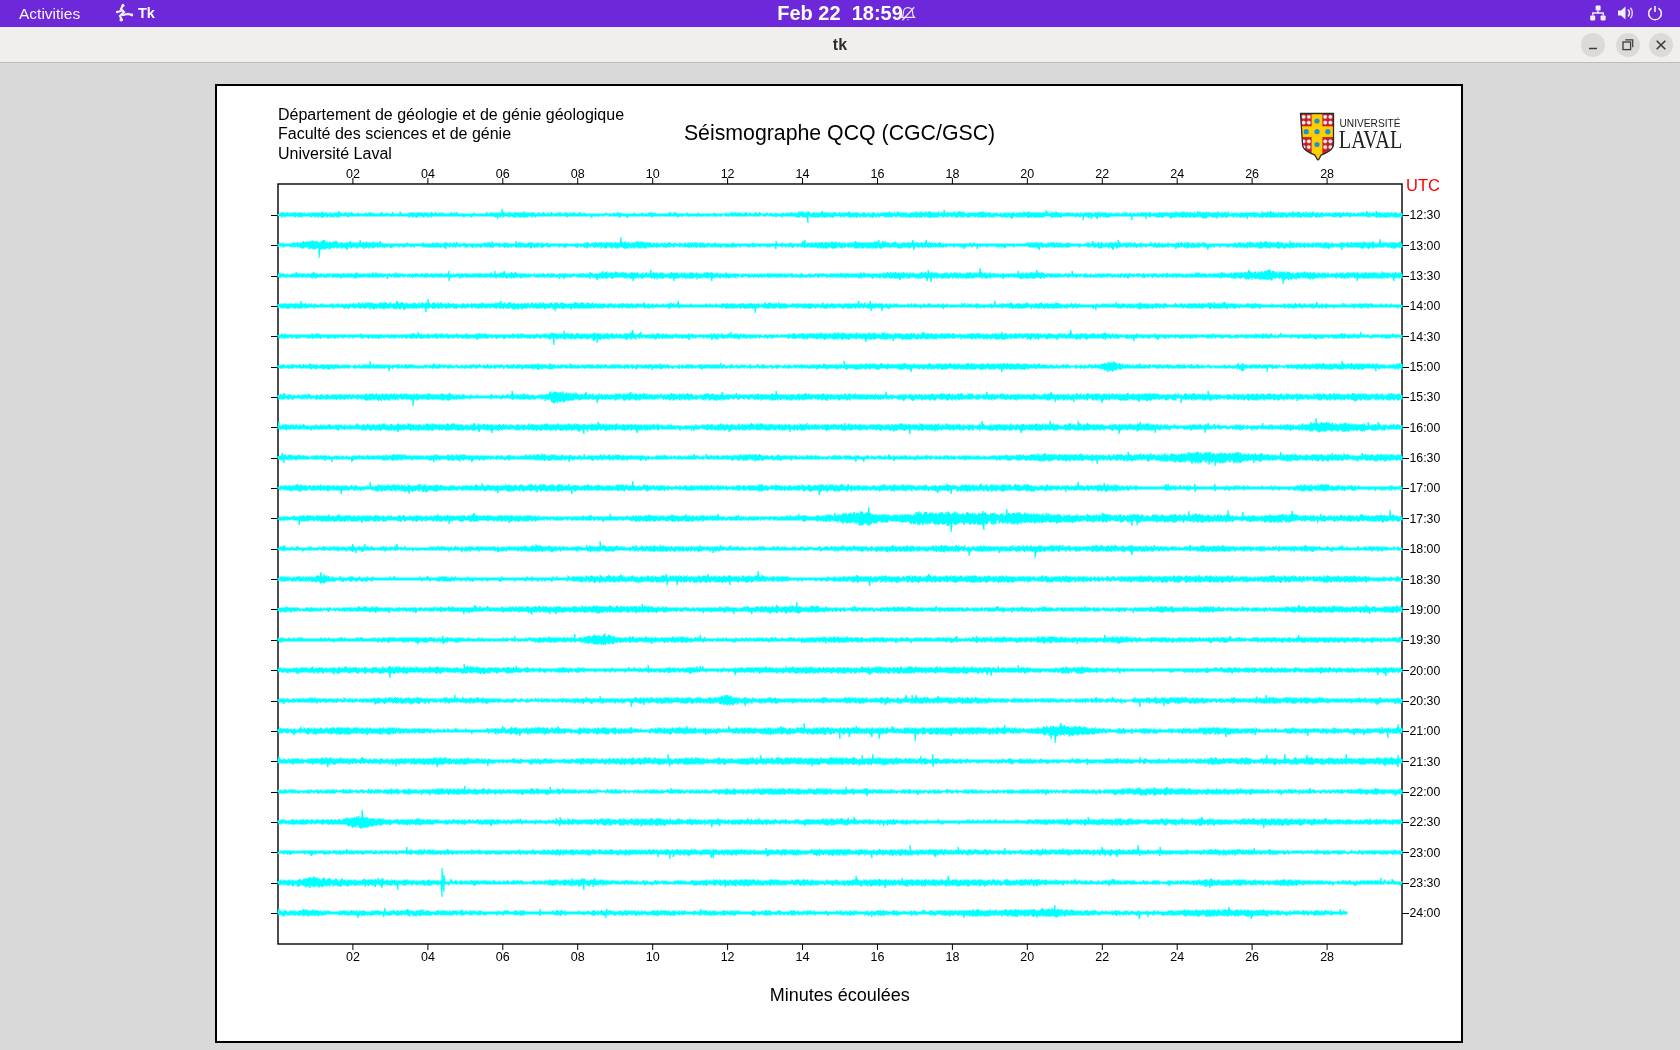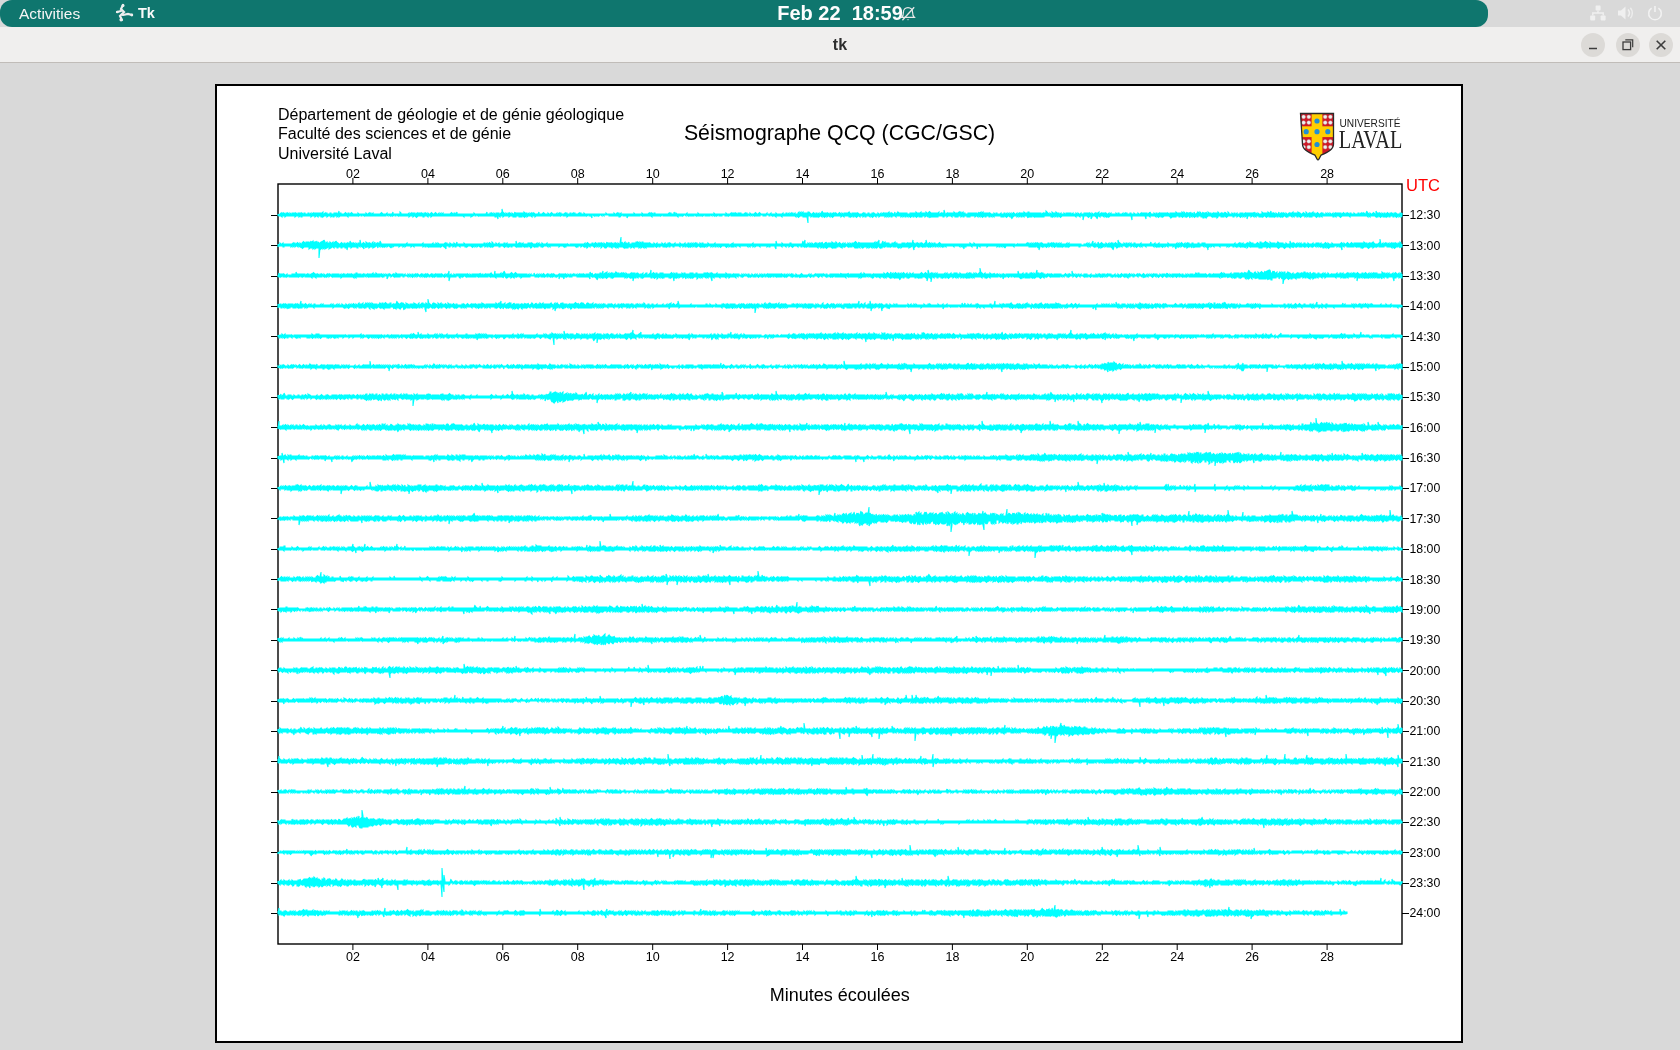--- a/index.html
+++ b/index.html
@@ -1,16 +1,16 @@
 <!DOCTYPE html>
 <html><head><meta charset="utf-8"><style>
 * { margin:0; padding:0; box-sizing:border-box; }
 html,body { width:1680px; height:1050px; background:#d9d9d9; overflow:hidden;
   font-family:"Liberation Sans", sans-serif; }
-#topbar { position:absolute; left:0; top:0; width:1488px; height:27px; background:#0f766e; color:#fff;border-radius:12px; }
+#topbar { position:absolute; left:0; top:0; width:1680px; height:27px; background:#6d28d9; color:#fff; }
 #titlebar { position:absolute; left:0; top:27px; width:1680px; height:36px; background:#f0efee;
   border-bottom:1px solid #c0bcb8; }
 #titlebar .t { position:absolute; left:0; top:0; width:100%; text-align:center; line-height:35px;
   font-weight:700; font-size:16px; letter-spacing:0.2px; color:#2e2e2e; }
 .wbtn { position:absolute; top:33px; width:24px; height:24px; border-radius:12px; background:#dcdad7; }
 #panel { position:absolute; left:215px; top:84px; width:1248px; height:959px; background:#fff;
   border:2px solid #000; }
 </style></head>
 <body>
 <div id="topbar">

